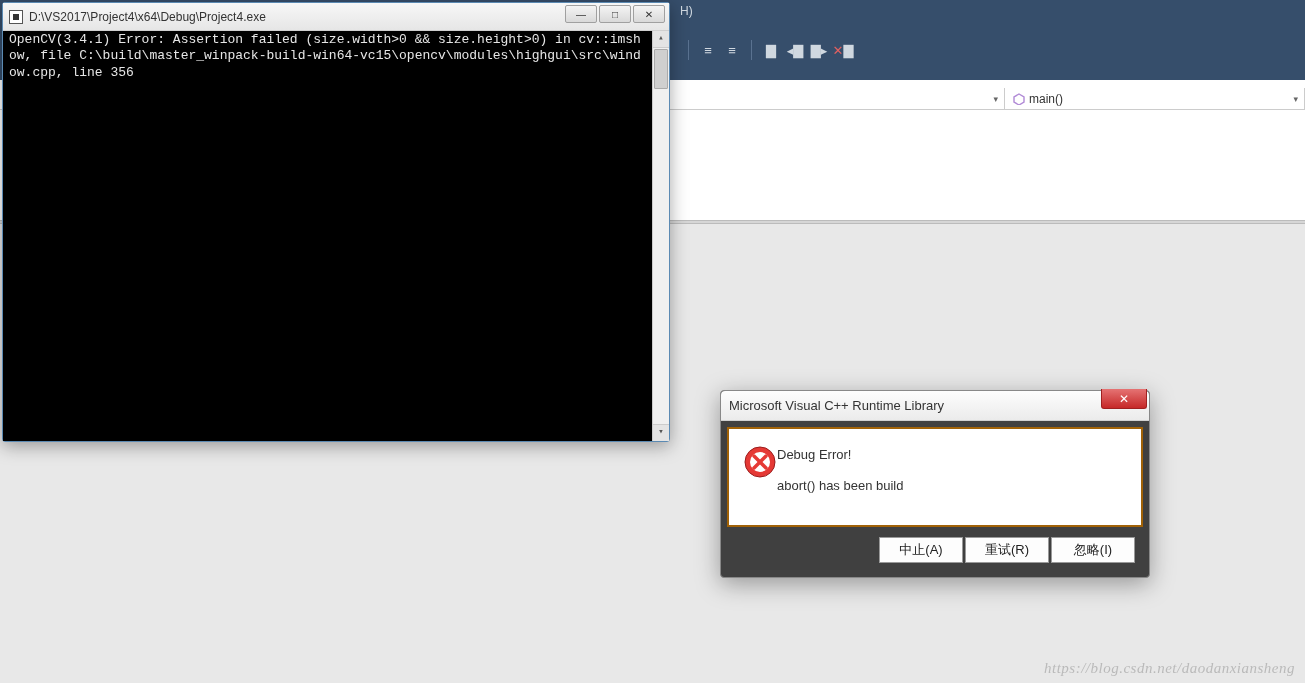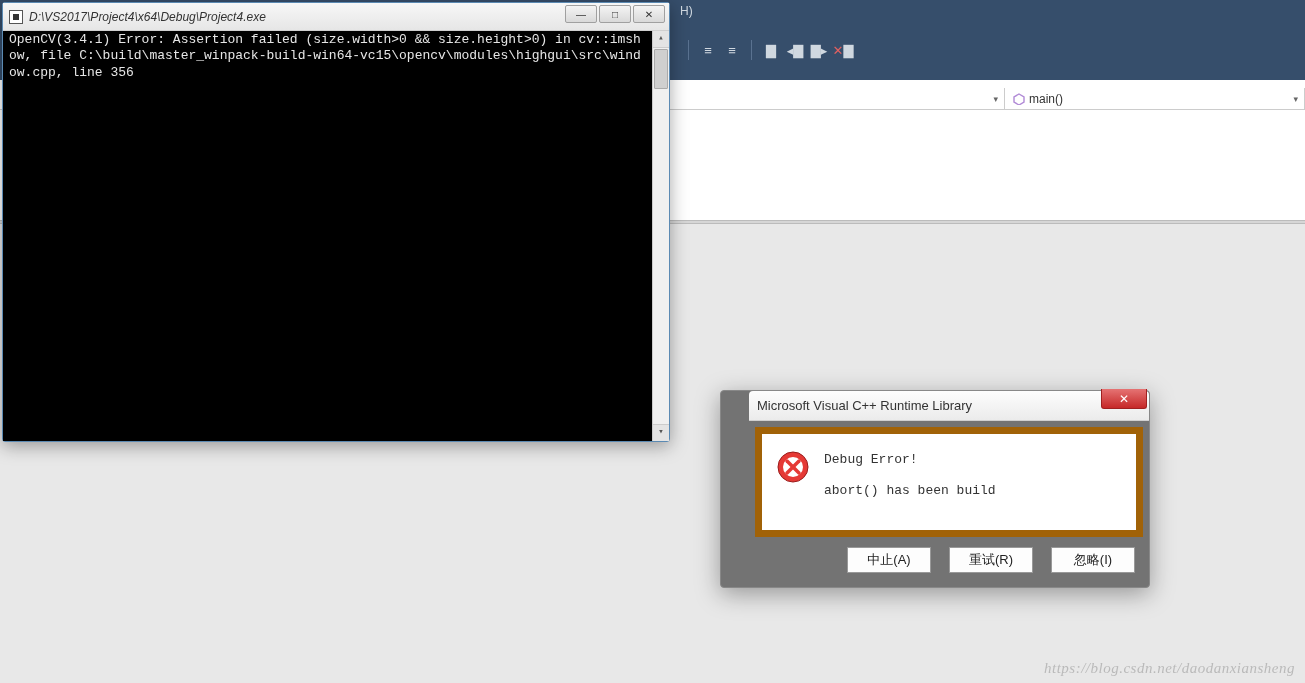--- a/index.html
+++ b/index.html
@@ -128,21 +128,20 @@
   .console-icon::after {
     content: "";
     position: absolute;
     top: 3px; left: 3px;
     width: 6px; height: 6px;
     background: #333;
   }
   .console-title {
     color: #333;
     font-size: 12px;
-    font-style: italic;
   }
   .win-controls {
     position: absolute;
     right: 4px; top: 2px;
     display: flex;
     gap: 0;
   }
   .win-btn {
     width: 32px; height: 18px;
     border: 1px solid #a0a0a0;
@@ -190,25 +189,24 @@
     border: 1px solid #aaa;
     border-radius: 1px;
   }
 
   
   .dialog {
     position: absolute;
     left: 720px;
     top: 390px;
     width: 430px;
-    background: #737373;
+    background: #404040;
     border: 1px solid #888;
     border-radius: 4px;
     box-shadow: 0 6px 24px rgba(0,0,0,0.35);
-    padding-left: 28px;
   }
   .dialog-titlebar {
     height: 30px;
     background: linear-gradient(#fdfdfd,#ebebeb);
     border-bottom: 1px solid #d0d0d0;
     border-radius: 4px 4px 0 0;
     display: flex;
     align-items: center;
     padding: 0 8px;
     position: relative;
@@ -222,41 +220,39 @@
     border: 1px solid #a02020;
     border-top: none;
     border-radius: 0 0 3px 3px;
     color: #fff;
     display:flex;align-items:center;justify-content:center;
     font-size: 12px;
   }
   .dialog-body {
     background: #fff;
     margin: 6px;
-    border: 7px solid #a16207;
+    border: 2px solid #a16207;
     padding: 16px 14px 18px 14px;
     display: flex;
-    gap: 14px;
-    font-family: Liberation Mono, monospace;
   }
   .dialog-icon {
     width: 34px; height: 34px;
     flex-shrink: 0;
   }
   .dialog-text {
     flex: 1;
     color: #333;
     font-size: 13px;
     line-height: 1.6;
   }
   .dialog-text .line { margin-bottom: 10px; }
   .dialog-buttons {
     display: flex;
     justify-content: flex-end;
-    gap: 18px;
+    gap: 2px;
     padding: 4px 14px 14px 14px;
   }
   .dlg-btn {
     min-width: 84px;
     height: 26px;
     background: #fdfdfd;
     border: 1px solid #999;
     font-size: 13px;
     color: #222;
     display:flex;align-items:center;justify-content:center;

